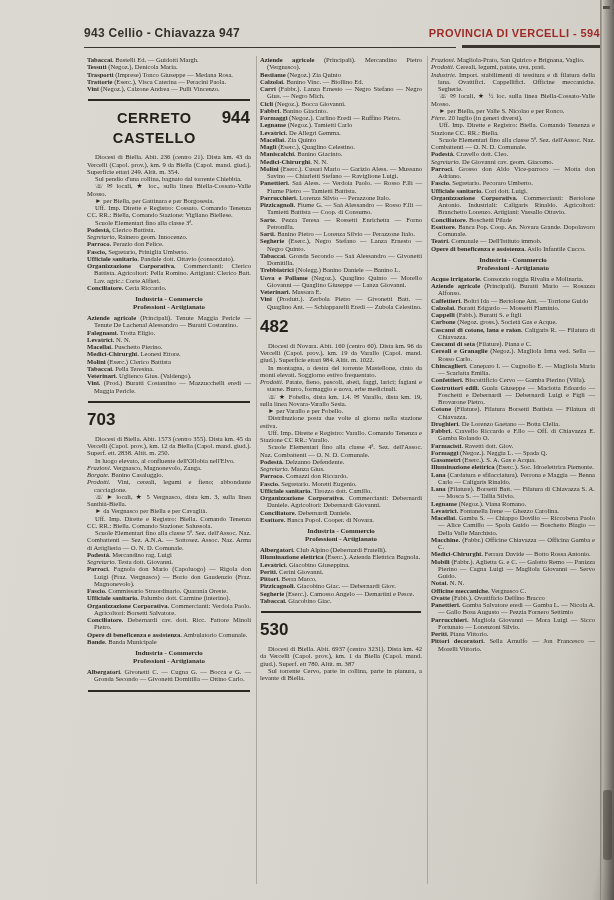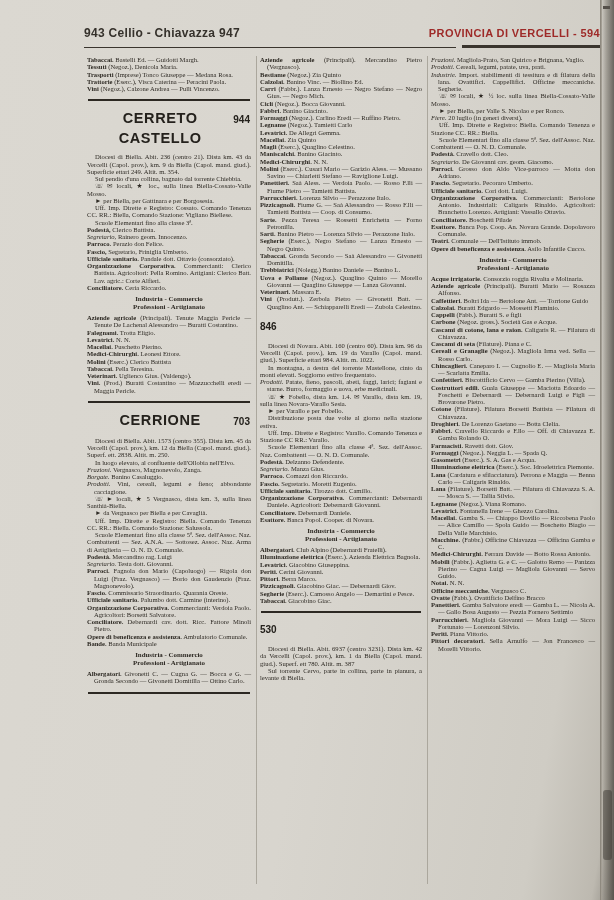--- a/index.html
+++ b/index.html
@@ -47,21 +47,21 @@
   .lead-b{font-weight:bold;}
   .lead-i{font-style:italic;}
   .center-head{text-align:center;font-weight:bold;margin:4px 0 3px;font-size:6.9px;line-height:8px;}
   .rule{border:0;border-top:2px solid #2c2822;margin:7px 1px 6px;}
   .town-heading{
     display:flex;align-items:baseline;
     font-family:"Liberation Sans", sans-serif;font-weight:bold;
     font-size:14.5px;line-height:20px;margin:7px 0 5px;color:#24211c;
   }
   .town-heading .t{flex:1;text-align:center;letter-spacing:.6px;}
-  .town-heading .n{font-size:10px;padding-right:1px;}
+  .town-heading .n{font-size:17px;padding-right:1px;}
 </style>
 </head>
 <body>
 
 <div class="page">
   <div class="header">
     <span class="header-left">943 Cellio - Chiavazza 947</span>
     <span class="header-right" style="color: rgb(158, 42, 40);">PROVINCIA DI VERCELLI - 594</span>
   </div>
   <div class="header-rule-thin"></div>
@@ -100,21 +100,20 @@
         <p class="entry"><span class="lead-b">Falegnami.</span> Trotta Eligio.</p>
         <p class="entry"><span class="lead-b">Levatrici.</span> N. N.</p>
         <p class="entry"><span class="lead-b">Macellai.</span> Puschetto Pierino.</p>
         <p class="entry"><span class="lead-b">Medici-Chirurghi.</span> Leonesi Ettore.</p>
         <p class="entry"><span class="lead-b">Molini</span> (Eserc.) Clerico Battista</p>
         <p class="entry"><span class="lead-b">Tabaccai.</span> Pella Teresina.</p>
         <p class="entry"><span class="lead-b">Veterinari.</span> Uglienco Gius. (Valdengo).</p>
         <p class="entry"><span class="lead-b">Vini.</span> (Prod.) Buratti Costantino — Mazzucchelli eredi — Maggia Pericle.</p>
         <hr class="rule">
         <div class="town-heading">
-          <span class="t">CERRIONE</span>
           <span class="n">703</span>
         </div>
         <p class="para">Diocesi di Biella. Abit. 1573 (centro 355). Dista km. 45 da Vercelli (Capol. prov.), km. 12 da Biella (Capol. mand. giud.). Superf. ett. 2838. Altit. m. 250.</p>
         <p class="para">In luogo elevato, al confluente dell'Ollobia nell'Elvo.</p>
         <p class="entry"><span class="lead-i">Frazioni.</span> Vergnasco, Magnonevolo, Zanga.</p>
         <p class="entry"><span class="lead-i">Borgate.</span> Banino Casaluggio.</p>
         <p class="entry"><span class="lead-i">Prodotti.</span> Vini, cereali, legumi e fieno; abbondante cacciagione.</p>
         <p class="para">☏ ► locali, ★ 5 Vergnasco, dista km. 3, sulla linea Santhià-Biella.</p>
         <p class="para">► da Vergnasco per Biella e per Cavaglià.</p>
         <p class="para">Uff. Imp. Dirette e Registro: Biella. Comando Tenenza CC. RR.: Biella. Comando Stazione: Salussola.</p>
@@ -155,21 +154,21 @@
         <p class="entry"><span class="lead-b">Pizzicagnoli.</span> Fiume G. — Saà Alessandro — Rosso F.lli — Tamietti Battista — Coop. di Consumo.</p>
         <p class="entry"><span class="lead-b">Sarte.</span> Pezza Teresa — Rossetti Enrichetta — Forno Petronilla.</p>
         <p class="entry"><span class="lead-b">Sarti.</span> Banino Pietro — Lorenza Silvio — Perazzone Italo.</p>
         <p class="entry"><span class="lead-b">Segherie</span> (Eserc.), Negro Stefano — Lanza Ernesto — Negro Quinto.</p>
         <p class="entry"><span class="lead-b">Tabaccai.</span> Gronda Secondo — Saà Alessandro — Givonetti Domitilla.</p>
         <p class="entry"><span class="lead-b">Trebbiatrici</span> (Nolegg.) Banino Daniele — Banino L.</p>
         <p class="entry"><span class="lead-b">Uova e Pollame</span> (Negoz.). Quaglino Quinto — Morello Giovanni — Quaglino Giuseppe — Lanza Giovanni.</p>
         <p class="entry"><span class="lead-b">Veterinari.</span> Massara E.</p>
         <p class="entry"><span class="lead-b">Vini</span> (Produtt.). Zerbola Pietro — Givonetti Batt. — Quaglino Ant. — Schiapparelli Eredi — Zubola Celestino.</p>
         <div class="town-heading">
-          <span class="n">846</span>
+          <span class="n">482</span>
         </div>
         <p class="para">Diocesi di Novara. Abit. 160 (centro 60). Dista km. 96 da Vercelli (Capol. prov.), km. 19 da Varallo (Capol. mand. giud.). Superficie ettari 984. Altit. m. 1022.</p>
         <p class="para">In montagna, a destra del torrente Mastellone, cinto da monti elevati. Soggiorno estivo frequentato.</p>
         <p class="entry"><span class="lead-i">Prodotti.</span> Patate, fieno, pascoli, abeti, faggi, larici; fagiani e starne. Burro, formaggio e uova, erbe medicinali.</p>
         <p class="para">☏ ★ Fobello, dista km. 1.4. ✉ Varallo, dista km. 19, sulla linea Novara-Varallo Sesia.</p>
         <p class="para">► per Varallo e per Fobello.</p>
         <p class="para">Distribuzione posta due volte al giorno nella stazione estiva.</p>
         <p class="para">Uff. Imp. Dirette e Registro: Varallo. Comando Tenenza e Stazione CC RR.: Varallo.</p>
         <p class="para">Scuole Elementari fino alla classe 4ª. Sez. dell'Assoc. Naz. Combattenti — O. N. D. Comunale.</p>
         <p class="entry"><span class="lead-b">Podestà.</span> Delzanno Defendente.</p>

